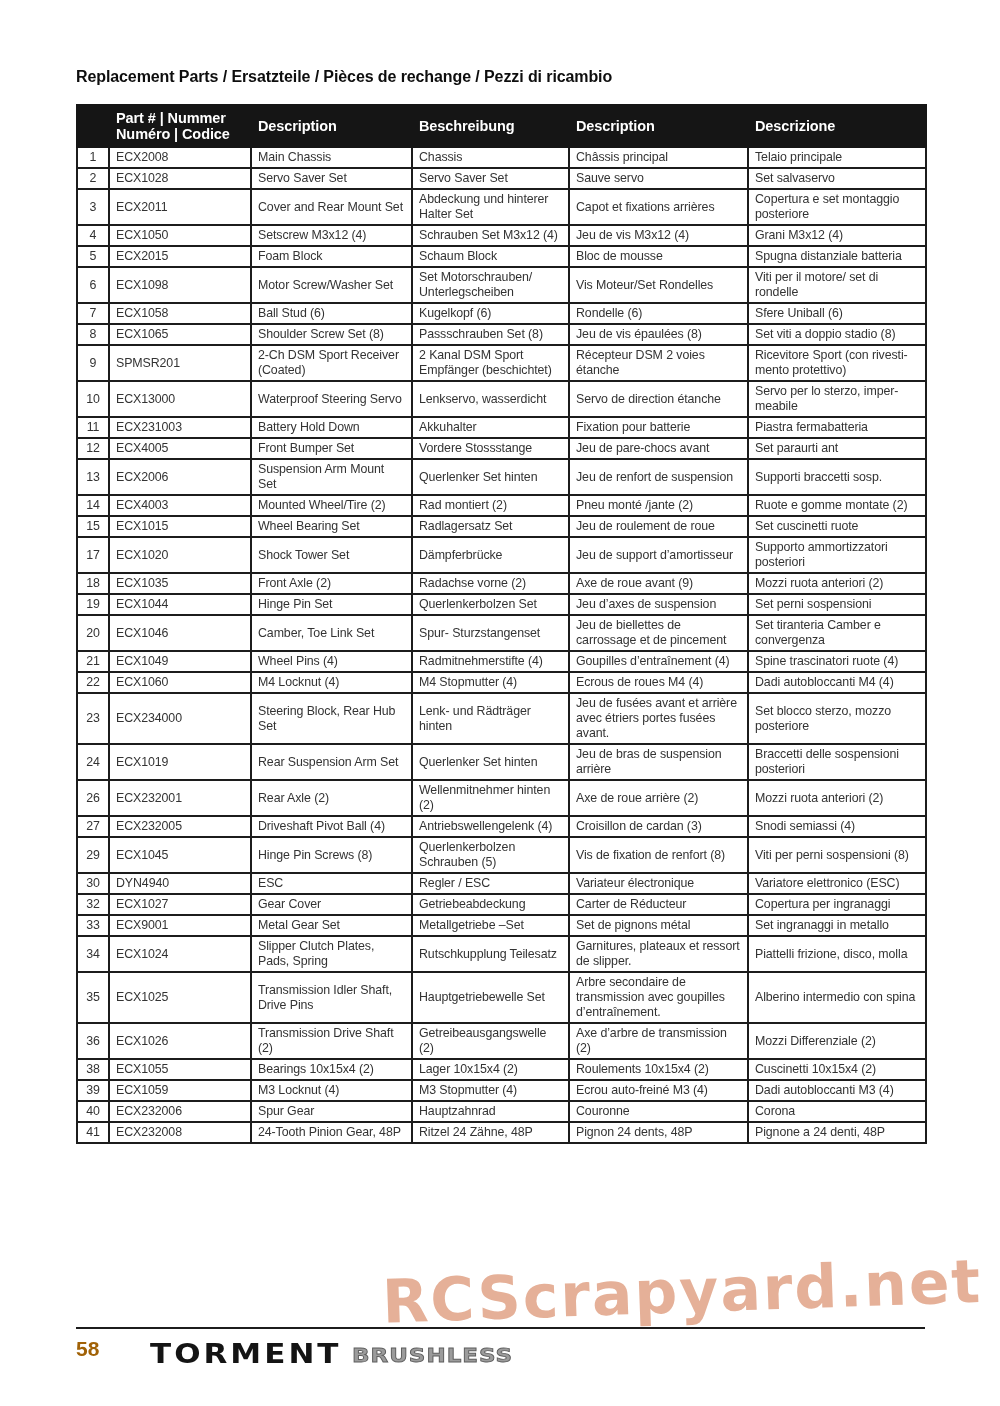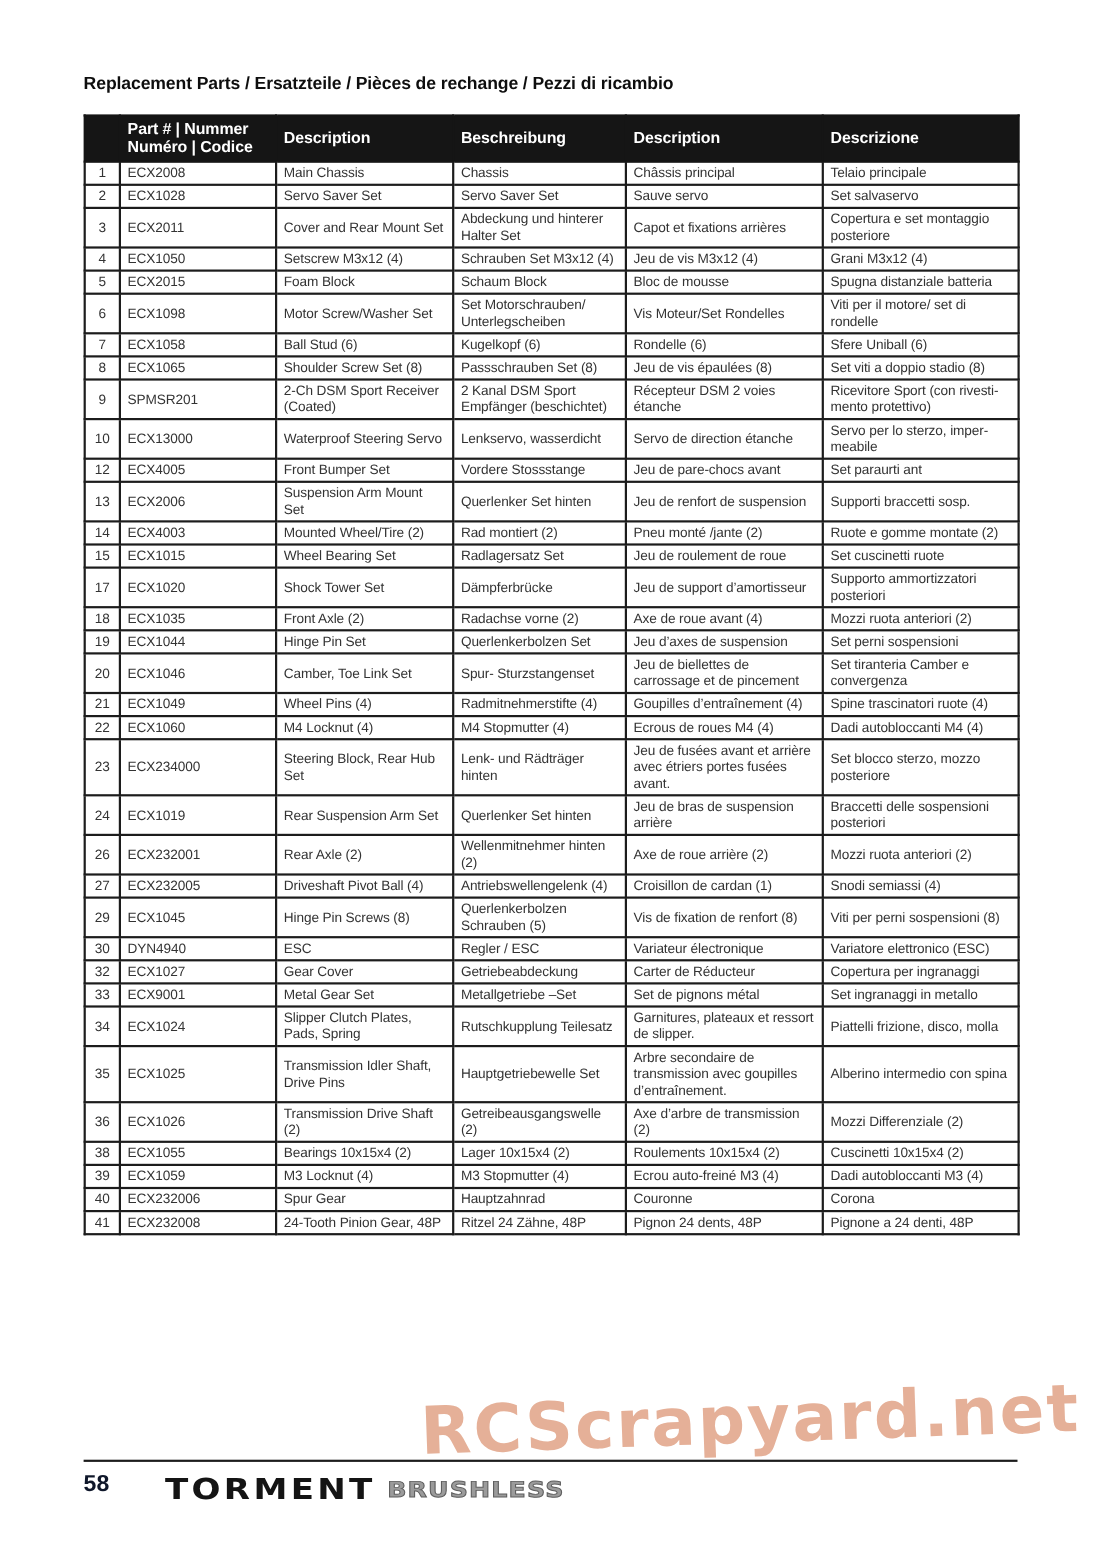--- a/index.html
+++ b/index.html
@@ -80,21 +80,21 @@
     position:absolute;
     left:76px;top:1327px;
     width:849px;height:2px;
     background:#1c1c1c;
   }
   .page-number{
     position:absolute;
     left:76px;top:1337px;
     font-size:21px;
     font-weight:bold;
-    color:#0f172a;
+    color:#a16207;
   }
   .logo{
     position:absolute;
     left:150px;top:1336px;
     white-space:nowrap;
   }
   .logo-primary{
     font-size:31px;
     font-weight:800;
     color:var(--logo-primary);
@@ -236,20 +236,28 @@
         </tr>
         <tr>
           <td class="num">10</td>
           <td>ECX13000</td>
           <td>Waterproof Steering Servo</td>
           <td>Lenkservo, wasserdicht</td>
           <td>Servo de direction étanche</td>
           <td>Servo per lo sterzo, imper-meabile</td>
         </tr>
         <tr>
+          <td class="num">11</td>
+          <td>ECX231003</td>
+          <td>Battery Hold Down</td>
+          <td>Akkuhalter</td>
+          <td>Fixation pour batterie</td>
+          <td>Piastra fermabatteria</td>
+        </tr>
+        <tr>
           <td class="num">12</td>
           <td>ECX4005</td>
           <td>Front Bumper Set</td>
           <td>Vordere Stossstange</td>
           <td>Jeu de pare-chocs avant</td>
           <td>Set paraurti ant</td>
         </tr>
         <tr>
           <td class="num">13</td>
           <td>ECX2006</td>
@@ -280,21 +288,21 @@
           <td>Shock Tower Set</td>
           <td>Dämpferbrücke</td>
           <td>Jeu de support d’amortisseur</td>
           <td>Supporto ammortizzatori posteriori</td>
         </tr>
         <tr>
           <td class="num">18</td>
           <td>ECX1035</td>
           <td>Front Axle (2)</td>
           <td>Radachse vorne (2)</td>
-          <td>Axe de roue avant (4)</td>
+          <td>Axe de roue avant (9)</td>
           <td>Mozzi ruota anteriori (2)</td>
         </tr>
         <tr>
           <td class="num">19</td>
           <td>ECX1044</td>
           <td>Hinge Pin Set</td>
           <td>Querlenkerbolzen Set</td>
           <td>Jeu d’axes de suspension</td>
           <td>Set perni sospensioni</td>
         </tr>
@@ -344,21 +352,21 @@
           <td>Rear Axle (2)</td>
           <td>Wellenmitnehmer hinten (2)</td>
           <td>Axe de roue arrière (2)</td>
           <td>Mozzi ruota anteriori (2)</td>
         </tr>
         <tr>
           <td class="num">27</td>
           <td>ECX232005</td>
           <td>Driveshaft Pivot Ball (4)</td>
           <td>Antriebswellengelenk (4)</td>
-          <td>Croisillon de cardan (1)</td>
+          <td>Croisillon de cardan (3)</td>
           <td>Snodi semiassi (4)</td>
         </tr>
         <tr>
           <td class="num">29</td>
           <td>ECX1045</td>
           <td>Hinge Pin Screws (8)</td>
           <td>Querlenkerbolzen Schrauben (5)</td>
           <td>Vis de fixation de renfort (8)</td>
           <td>Viti per perni sospensioni (8)</td>
         </tr>

